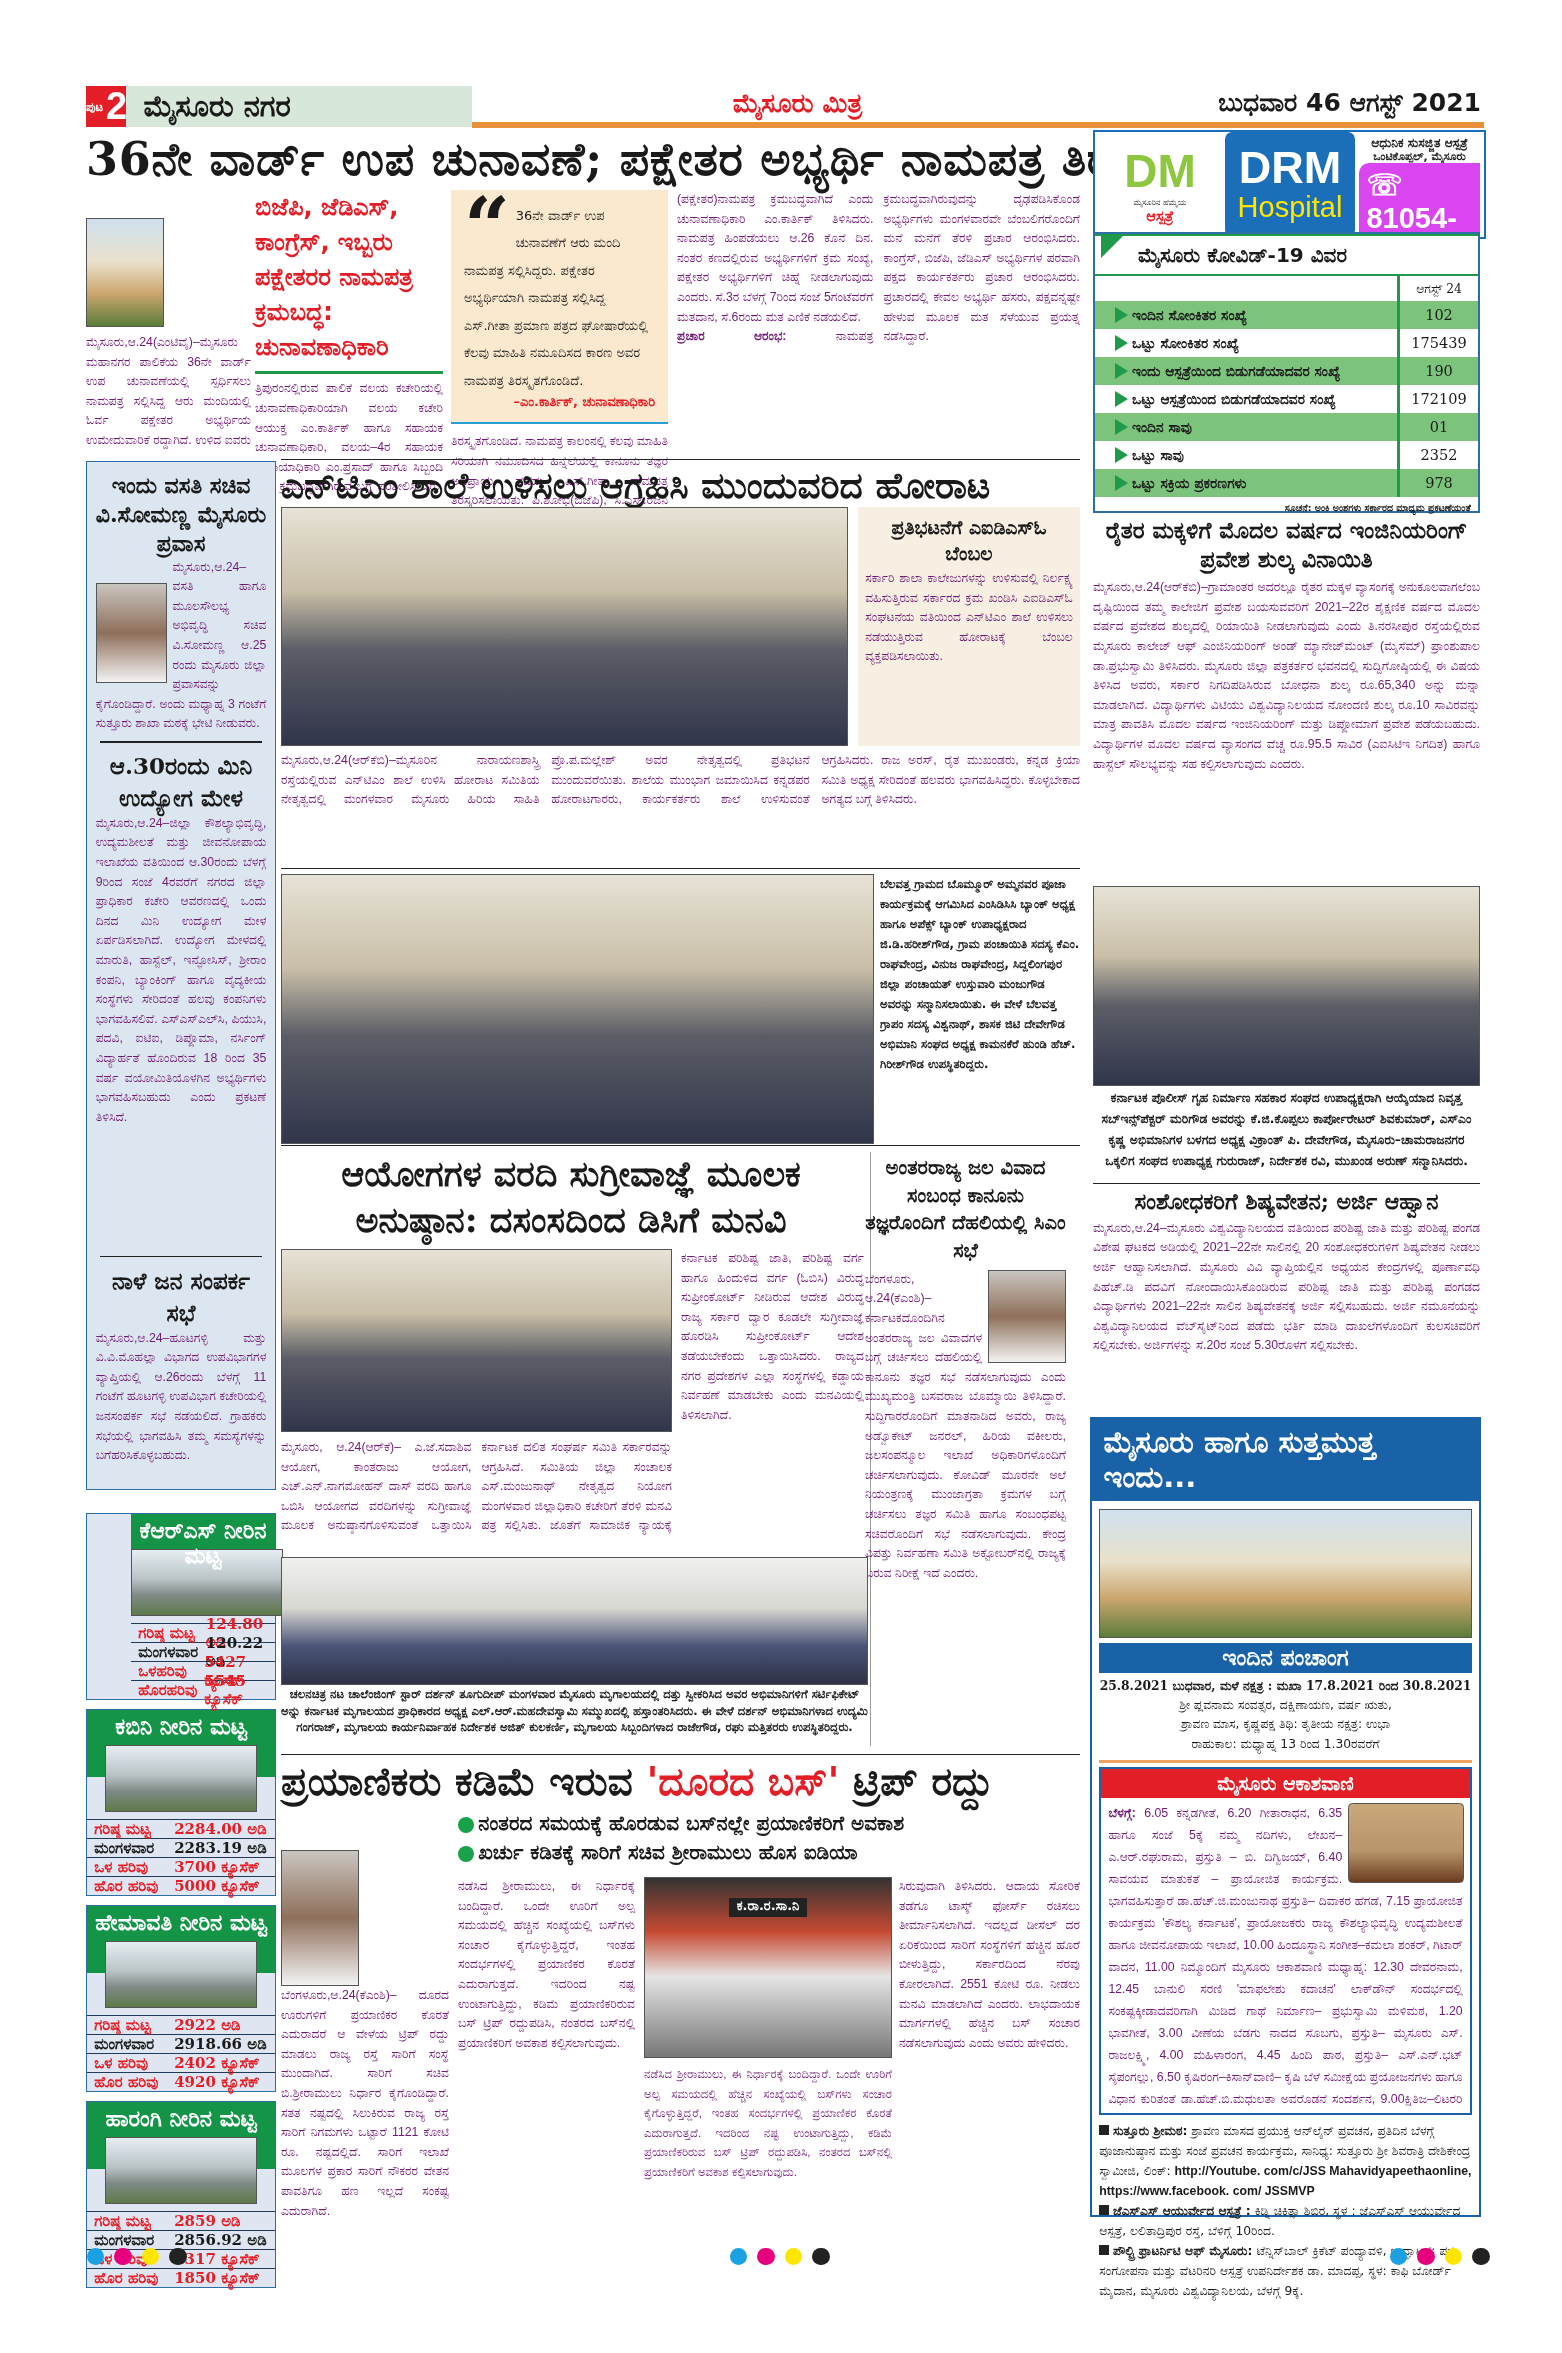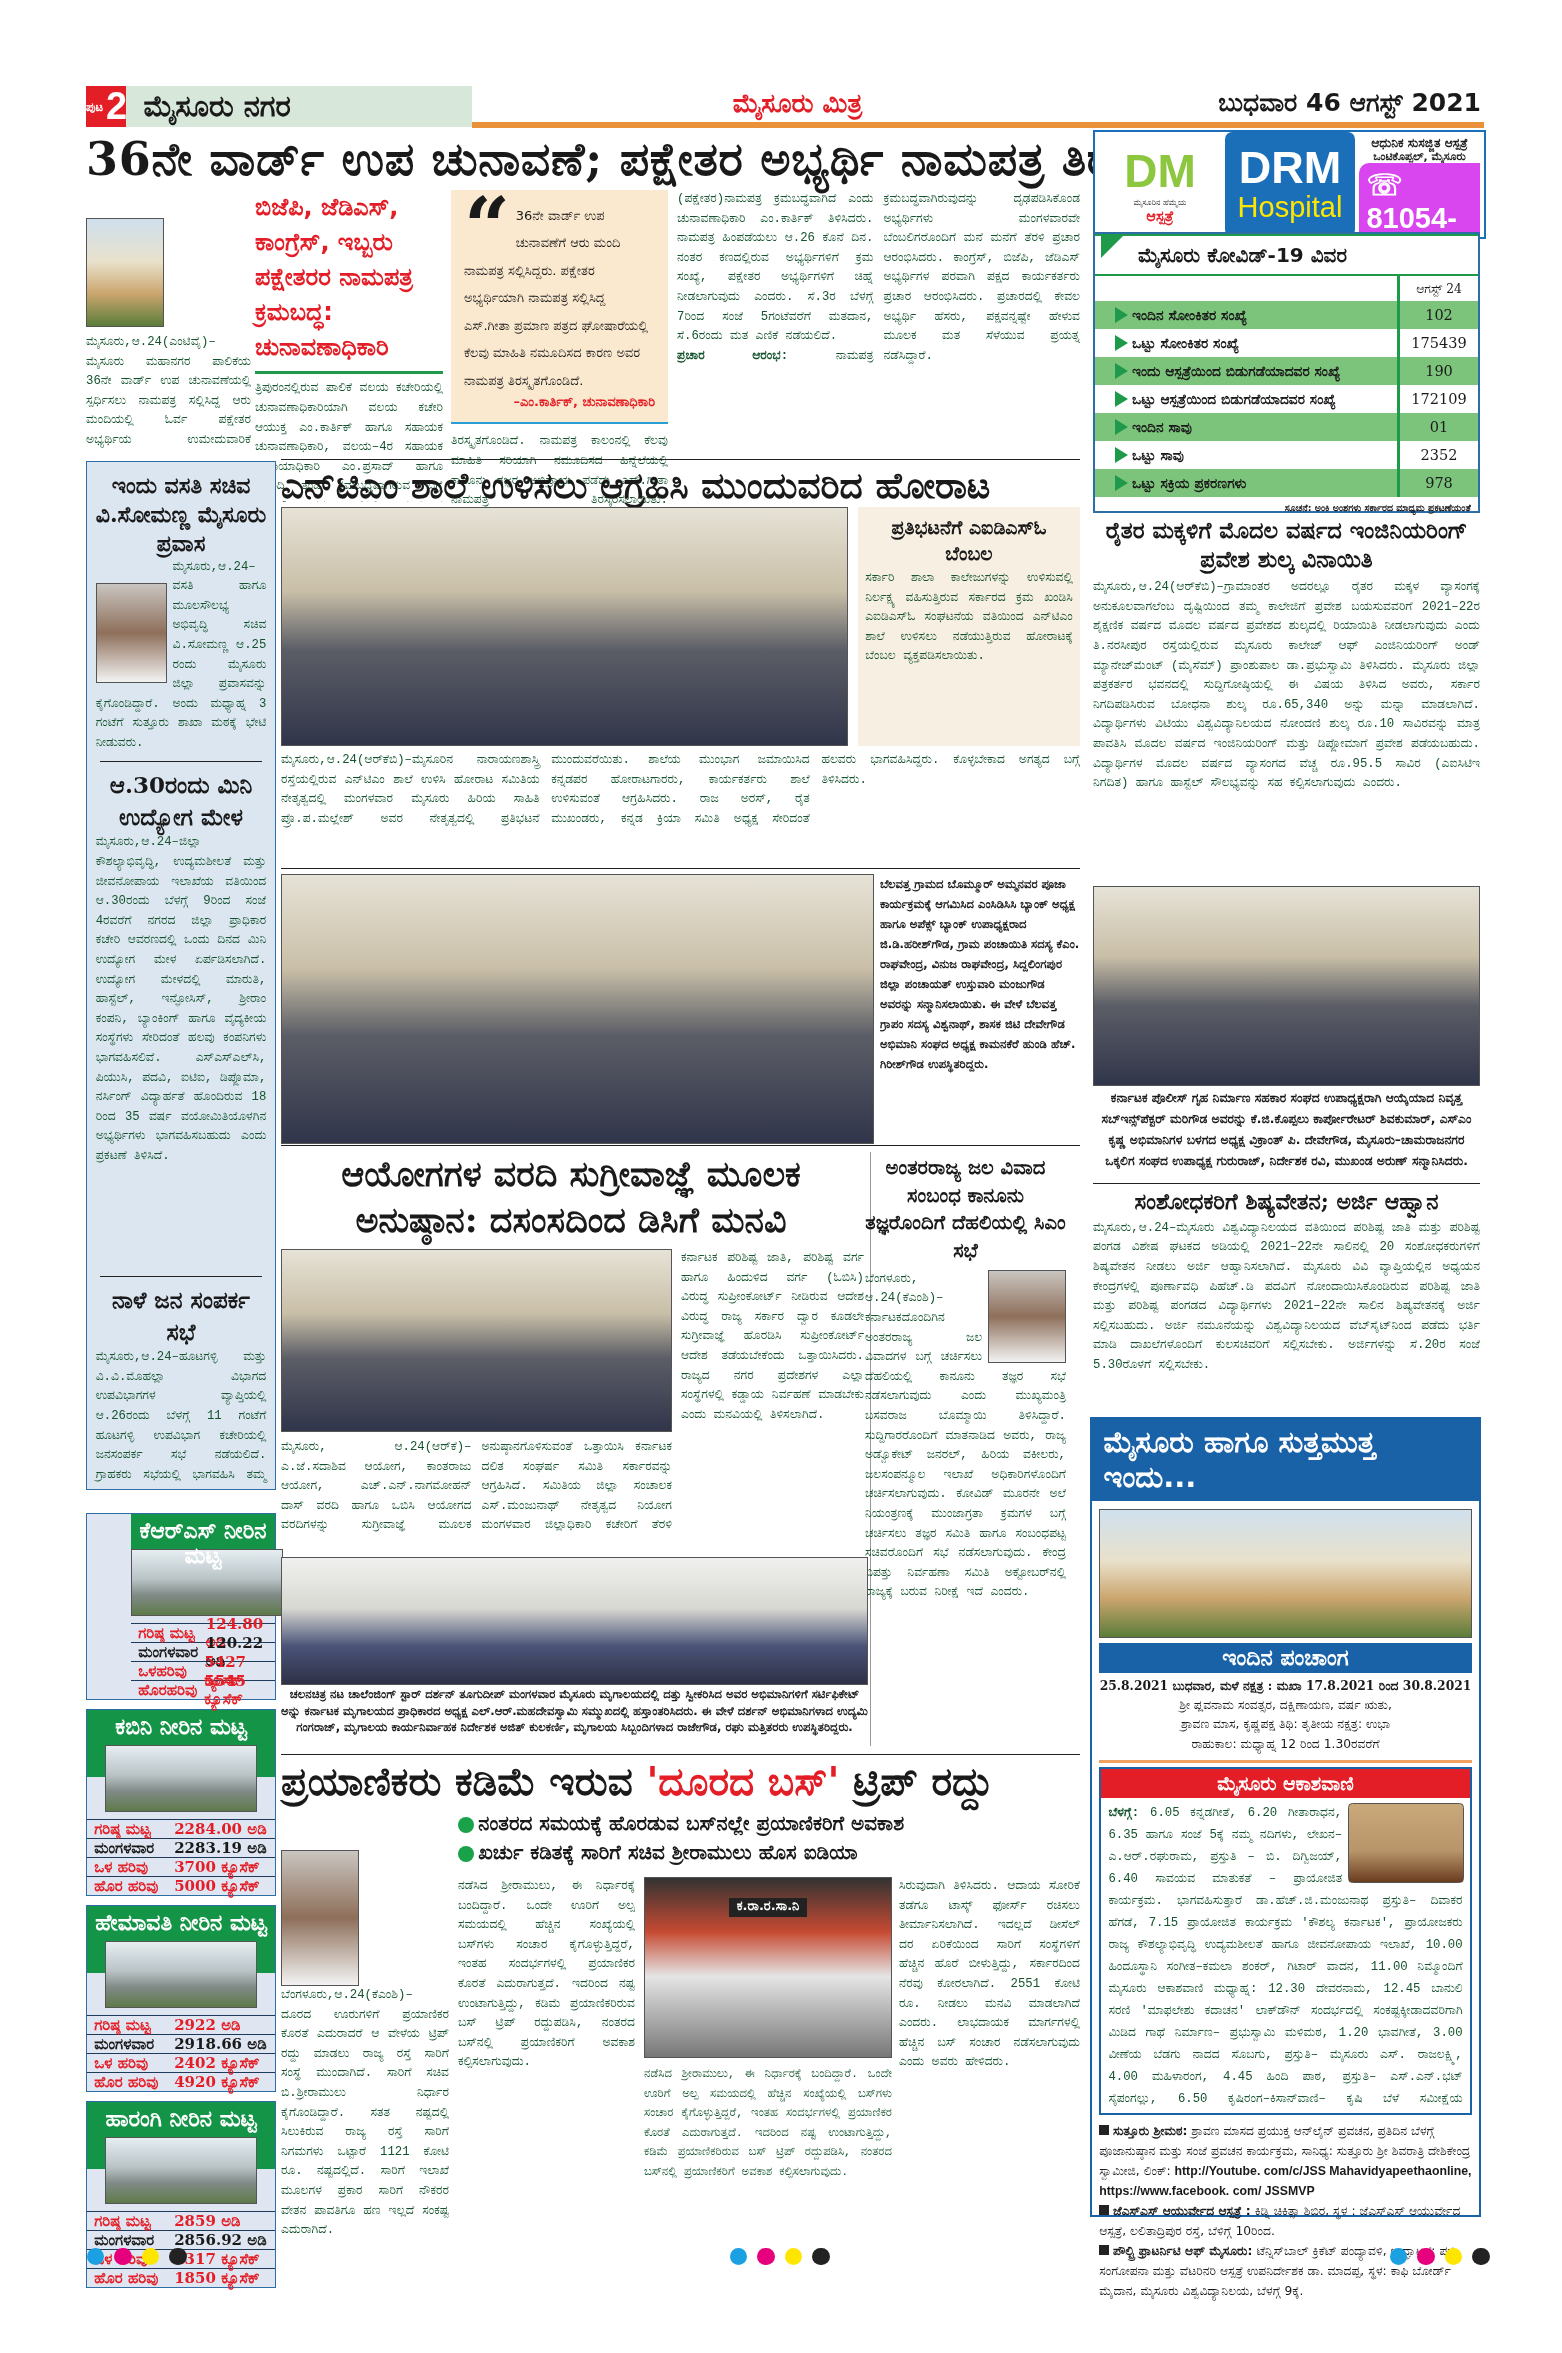--- a/index.html
+++ b/index.html
@@ -1,19 +1,19 @@
 <!DOCTYPE html>
 <html style="font-size:11.6px"><head>
 <meta charset="utf-8">
 <style>
   *{box-sizing:border-box;margin:0;padding:0}
   html,body{width:1562px;height:2354px;background:#fff;overflow:hidden}
   body{position:relative;font-family:"DejaVu Sans",sans-serif;color:#1a1a1a}
   .abs{position:absolute}
-  .body-text{font-size:12.3px;line-height:19.6px;text-align:justify;color:#14532d;font-family:Liberation Mono, monospace}
+  .body-text{font-size:12.3px;line-height:19.6px;text-align:justify;color:#701a75;font-family:Liberation Sans, sans-serif}
   
   .page-tag{background:#e41e26;color:#fff;display:flex;align-items:center;justify-content:center;gap:2.9px}
   .page-tag .small{font-size:11.6px;font-weight:bold}
   .page-tag .num{font-size:38px;font-weight:bold;font-family:"Liberation Sans",sans-serif}
   .section-name{background:#d7e8da;font-size:29px;font-weight:bold;padding-left:17.4px;display:flex;align-items:center}
   .masthead{color:#e41e26;font-size:26px;font-weight:bold;text-align:center}
   .dateline{font-size:25px;font-weight:bold;text-align:right}
   .orange-rule{background:#e8913a;height:5.8px}
   .headline-xl{font-size:46px;font-weight:900;letter-spacing:0.7px;white-space:nowrap;font-family:"DejaVu Serif",serif}
   .headline-lg{font-size:39px;font-weight:900;font-family:"DejaVu Serif",serif;line-height:49px}
@@ -212,21 +212,21 @@
 </div>
 
 <div class="abs" style="left:1090px;top:1417px;width:391px;height:800px;border:2.9px solid #1a62a8">
   <div class="blue-banner">ಮೈಸೂರು ಹಾಗೂ ಸುತ್ತಮುತ್ತ ಇಂದು...</div>
   <div class="photo palace" style="margin:8.7px 7.2px 4.3px;height:129px"></div>
   <div class="panch-head" style="margin:0 7.2px">ಇಂದಿನ ಪಂಚಾಂಗ</div>
   <div style="text-align:center;padding:2.9px 7.2px;font-size:12.3px;line-height:19.6px">
     <div style="font-weight:bold;font-family:'DejaVu Serif',serif">25.8.2021 ಬುಧವಾರ, ಮಳೆ ನಕ್ಷತ್ರ : ಮಖಾ 17.8.2021 ರಿಂದ 30.8.2021</div>
     <div>ಶ್ರೀ ಪ್ಲವನಾಮ ಸಂವತ್ಸರ, ದಕ್ಷಿಣಾಯಣ, ವರ್ಷ ಋತು,</div>
     <div>ಶ್ರಾವಣ ಮಾಸ, ಕೃಷ್ಣಪಕ್ಷ ತಿಥಿ: ತೃತೀಯ ನಕ್ಷತ್ರ: ಉಭಾ</div>
-    <div>ರಾಹುಕಾಲ: ಮಧ್ಯಾಹ್ನ 12 ರಿಂದ 1.30ರವರೆಗೆ</div>
+    <div>ರಾಹುಕಾಲ: ಮಧ್ಯಾಹ್ನ 13 ರಿಂದ 1.30ರವರೆಗೆ</div>
   </div>
   <div style="height:2.2px;background:#f0a060;margin:2.9px 7.2px"></div>
   <div style="margin:4.3px 7.2px;border:2.2px solid #1a62a8;height:348px;overflow:hidden">
     <div class="red-head">ಮೈಸೂರು ಆಕಾಶವಾಣಿ</div>
     <div class="photo radio" style="float:right;width:116px;height:80px;margin:5.8px 5.8px 2.9px 5.8px"></div>
     <div class="body-text" style="padding:4.3px 7.2px;line-height:22px">
       <b>ಬೆಳಗ್ಗೆ:</b>
       <span>6.05 ಕನ್ನಡಗೀತೆ, 6.20 ಗೀತಾರಾಧನ, 6.35 ಹಾಗೂ ಸಂಜೆ 5ಕ್ಕೆ ನಮ್ಮ ನದಿಗಳು, ಲೇಖನ– ಎ.ಆರ್.ರಘುರಾಮ, ಪ್ರಸ್ತುತಿ – ಬಿ. ದಿಗ್ವಿಜಯ್, 6.40 ಸಾವಯವ ಮಾತುಕತೆ – ಪ್ರಾಯೋಜಿತ ಕಾರ್ಯಕ್ರಮ. ಭಾಗವಹಿಸುತ್ತಾರೆ ಡಾ.ಹೆಚ್.ಜಿ.ಮಂಜುನಾಥ ಪ್ರಸ್ತುತಿ– ದಿವಾಕರ ಹೆಗಡೆ, 7.15 ಪ್ರಾಯೋಜಿತ ಕಾರ್ಯಕ್ರಮ 'ಕೌಶಲ್ಯ ಕರ್ನಾಟಕ', ಪ್ರಾಯೋಜಕರು ರಾಜ್ಯ ಕೌಶಲ್ಯಾಭಿವೃದ್ಧಿ ಉದ್ಯಮಶೀಲತೆ ಹಾಗೂ ಜೀವನೋಪಾಯ ಇಲಾಖೆ, 10.00 ಹಿಂದೂಸ್ಥಾನಿ ಸಂಗೀತ–ಕಮಲಾ ಶಂಕರ್, ಗಿಟಾರ್ ವಾದನ, 11.00 ನಿಮ್ಮೊಂದಿಗೆ ಮೈಸೂರು ಆಕಾಶವಾಣಿ ಮಧ್ಯಾಹ್ನ: 12.30 ದೇವರನಾಮ, 12.45 ಬಾನುಲಿ ಸರಣಿ 'ಮಾಫಲೇಶು ಕದಾಚನ' ಲಾಕ್‌ಡೌನ್ ಸಂದರ್ಭದಲ್ಲಿ ಸಂಕಷ್ಟಕ್ಕೀಡಾದವರಿಗಾಗಿ ಮಿಡಿದ ಗಾಥೆ ನಿರ್ಮಾಣ– ಪ್ರಭುಸ್ವಾಮಿ ಮಳಿಮಠ, 1.20 ಭಾವಗೀತೆ, 3.00 ವೀಣೆಯ ಬೆಡಗು ನಾದದ ಸೊಬಗು, ಪ್ರಸ್ತುತಿ– ಮೈಸೂರು ಎಸ್. ರಾಜಲಕ್ಷ್ಮಿ, 4.00 ಮಹಿಳಾರಂಗ, 4.45 ಹಿಂದಿ ಪಾಠ, ಪ್ರಸ್ತುತಿ– ಎಸ್.ಎನ್.ಭಟ್ ಸೈಪಂಗಲ್ಲು, 6.50 ಕೃಷಿರಂಗ–ಕಿಸಾನ್‌ವಾಣಿ– ಕೃಷಿ ಬೆಳೆ ಸಮೀಕ್ಷೆಯ ಪ್ರಯೋಜನಗಳು ಹಾಗೂ ವಿಧಾನ ಕುರಿತಂತೆ ಡಾ.ಹೆಚ್.ಬಿ.ಮಧುಲತಾ ಅವರೊಡನೆ ಸಂದರ್ಶನ, 9.00ಕ್ಷಿತಿಜ–ಲಿಟರರಿ ಗುರು–ಸಾಹಿತ್ಯ ದಿಗ್ಗಜರೊಂದಿಗೆ ಸಂವಾದ, 10.00 ಹಿಂದೂಸ್ಥಾನಿ ಸಂಗೀತ–ಉಸ್ತಾದ್ ಬಿಸ್ಮಿಲ್ಲಾ ಖಾನ್ ವಾದನ</span>
     </div>
   </div>

